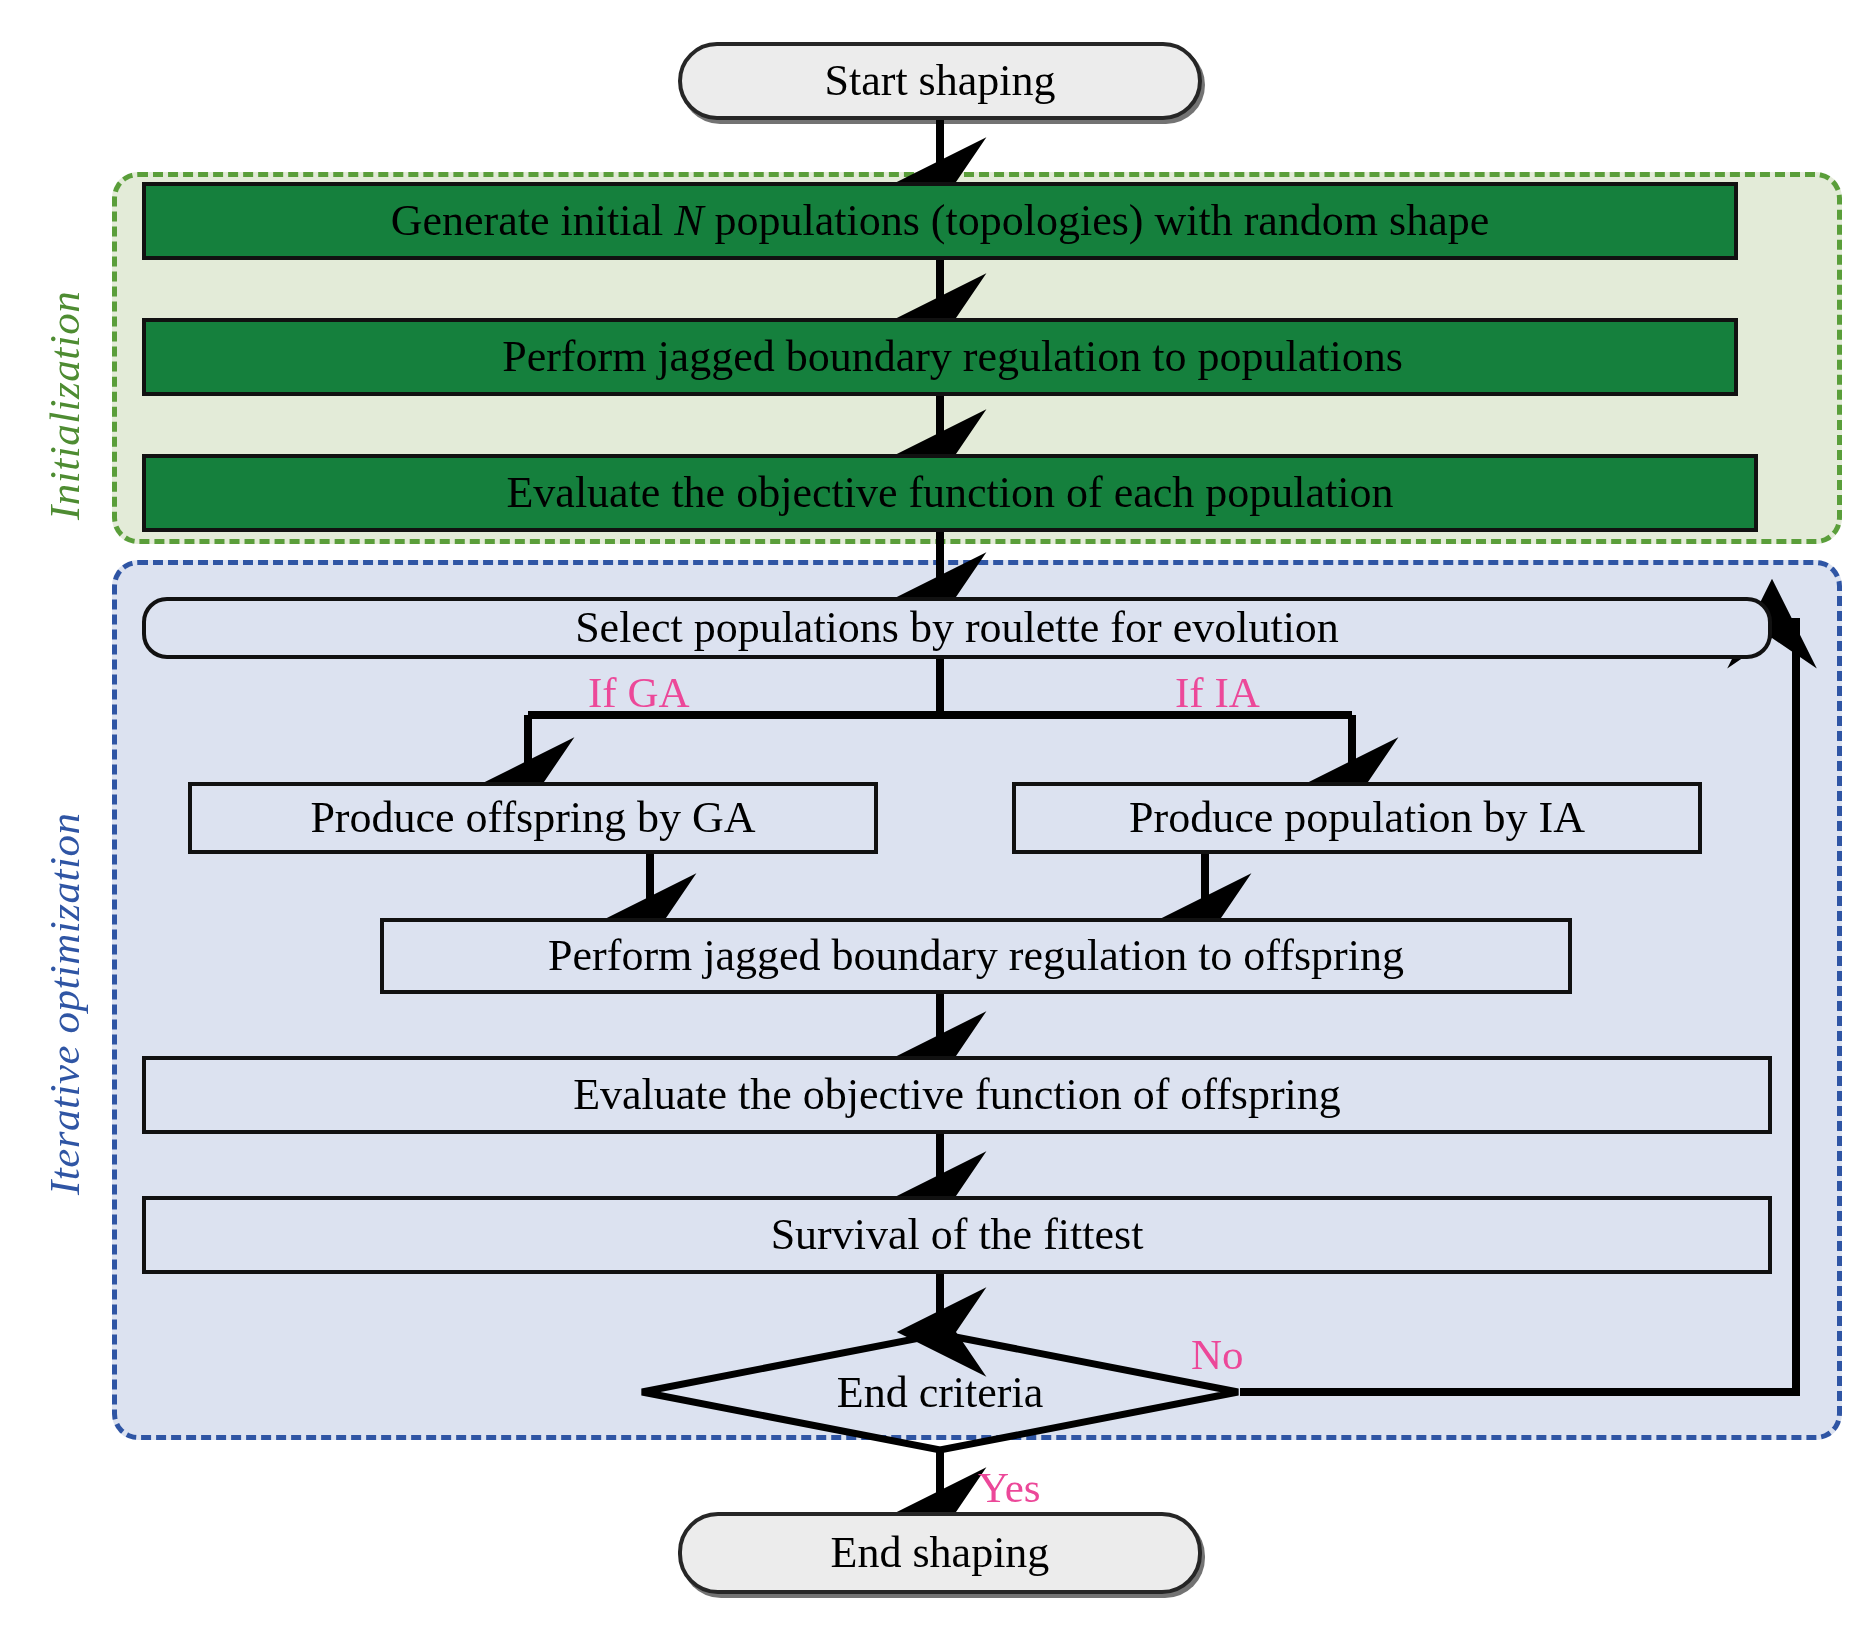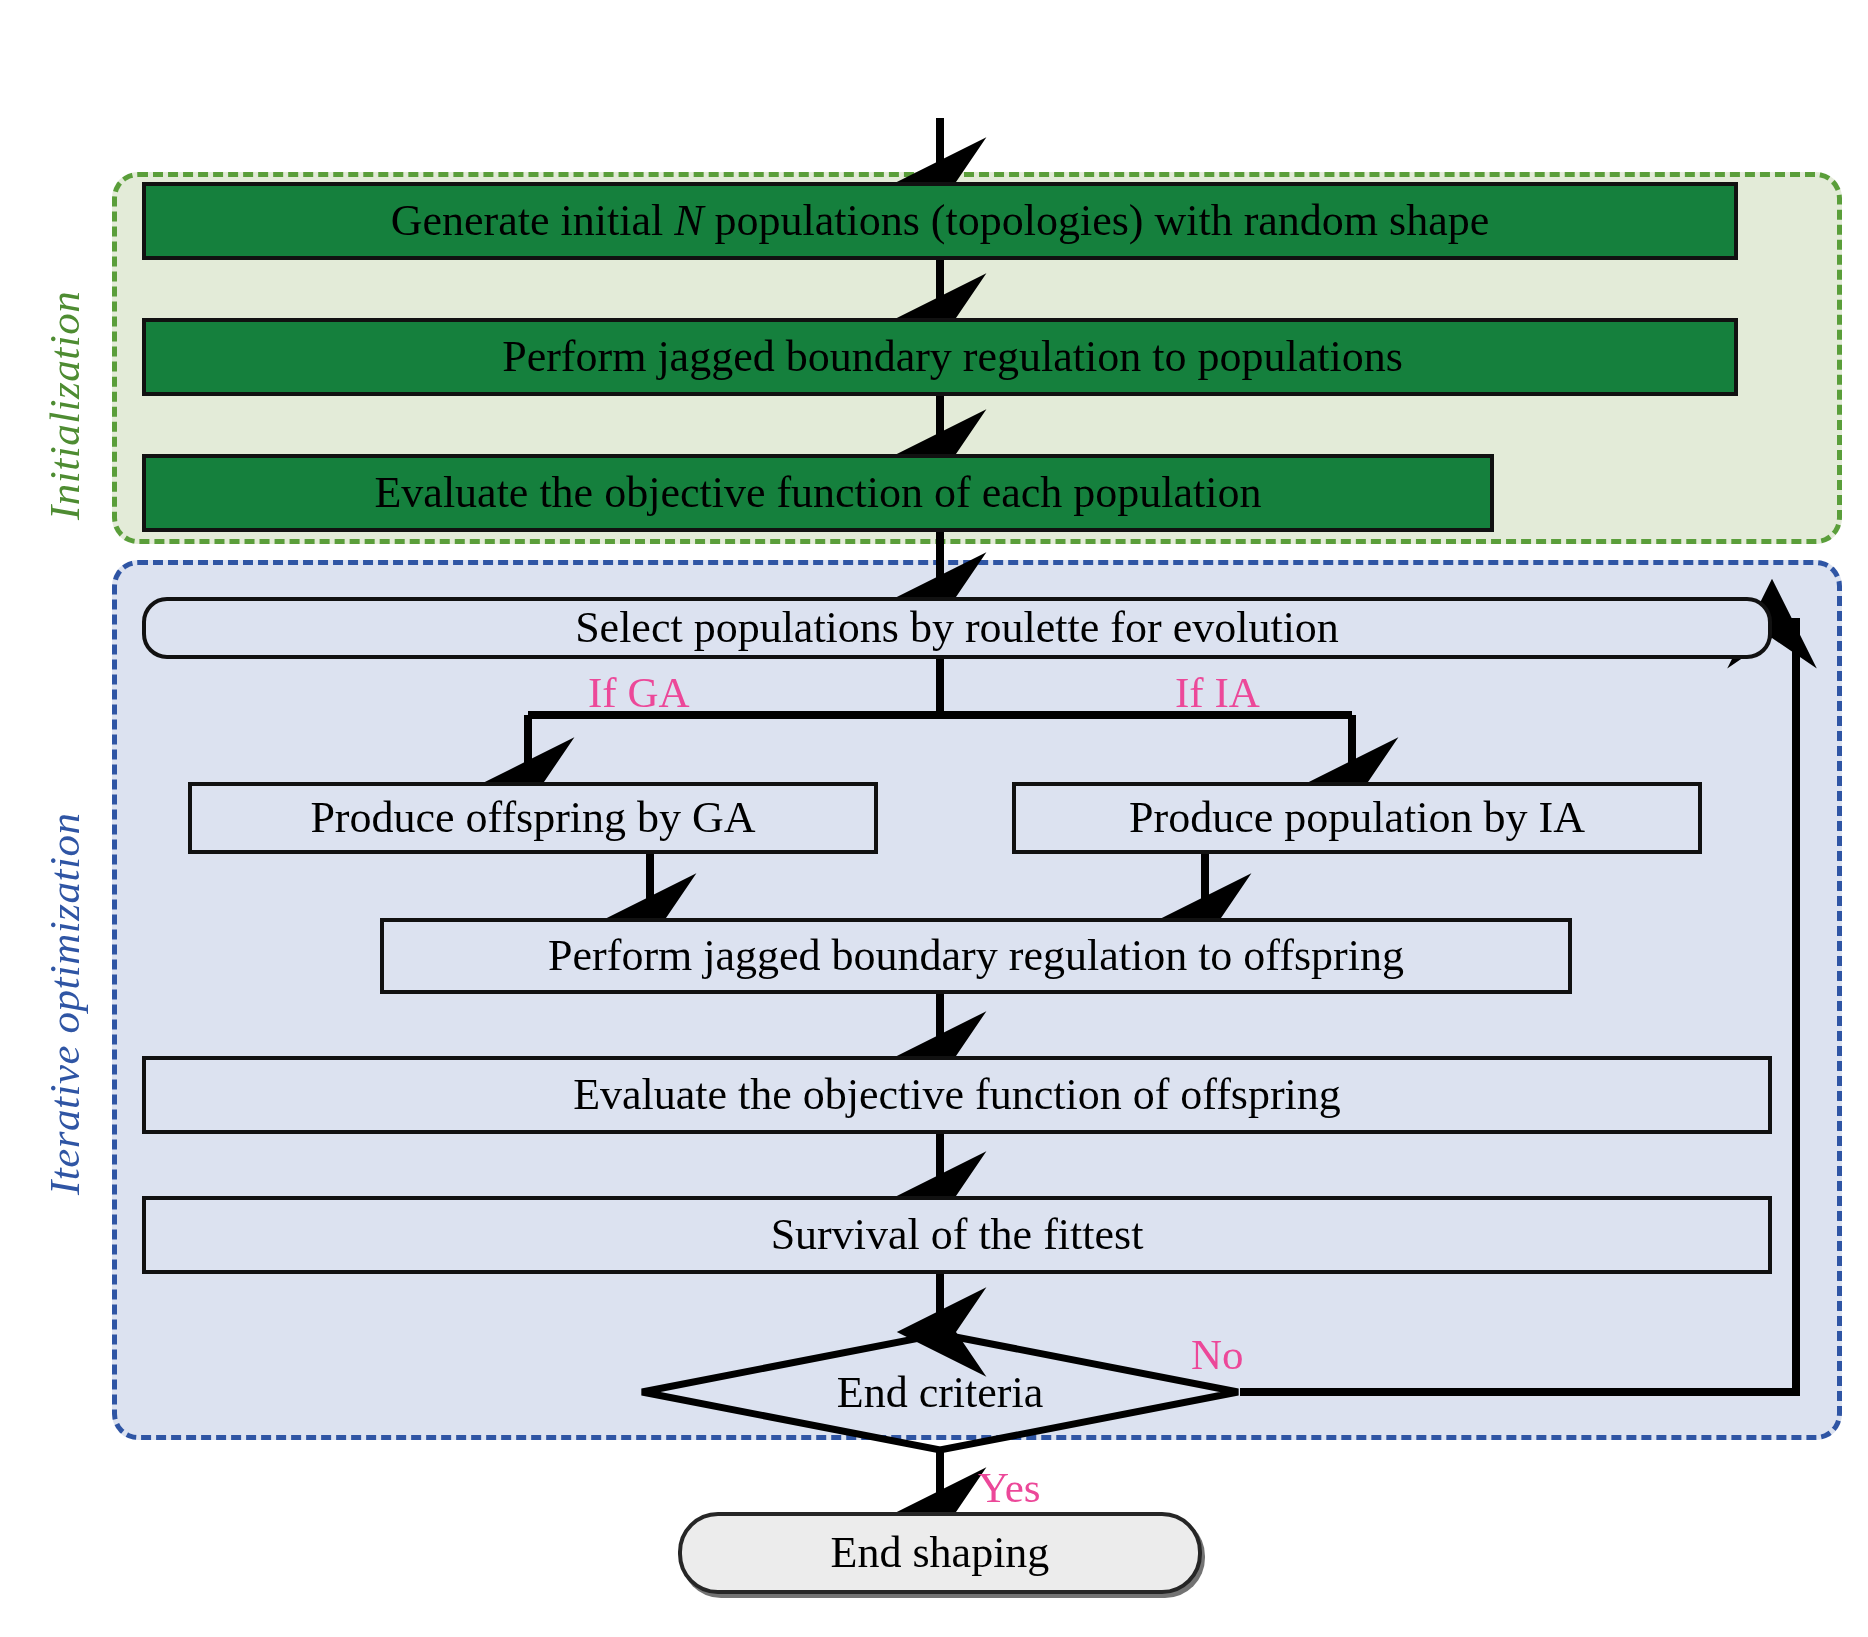--- a/index.html
+++ b/index.html
@@ -153,32 +153,35 @@
       <line x1="940" y1="1133" x2="940" y2="1196" marker-end="url(#arw)"></line>
 
       <line x1="940" y1="1273" x2="940" y2="1332" marker-end="url(#arw)"></line>
 
       <path d="M1240,1392 L1796,1392 L1796,622 L1772,622" marker-end="url(#arw)"></path>
 
       <line x1="940" y1="1452" x2="940" y2="1512" marker-end="url(#arw)"></line>
     </g>
   </svg>
 
+  <div class="node terminator" style="left:678px; top:42px; width:524px; height:78px;">
+    <span>Start shaping</span>
+  </div>
 
   <div class="node process green" style="left:142px; top:182px; width:1596px; height:78px;">
     <span>
       <span>Generate initial </span><span class="ital">N</span><span> populations (topologies) with random shape</span>
     </span>
   </div>
 
   <div class="node process green" style="left:142px; top:318px; width:1596px; height:78px;padding-left:25px;">
     <span>Perform jagged boundary regulation to populations</span>
   </div>
 
-  <div class="node process green" style="left:142px; top:454px; width:1352px; height:78px;">
+  <div class="node process green" style="left:142px; top:454px; width:1616px; height:78px;">
     <span>Evaluate the objective function of each population</span>
   </div>
 
   <div class="node process blue" style="left:142px; top:597px; width:1630px; height:62px;border-radius:25px;">
     <span>Select populations by roulette for evolution</span>
   </div>
 
   <div class="edge-label" style="left:588px; top:668px;">If GA</div>
   <div class="edge-label" style="left:1175px; top:668px;">If IA</div>
 

